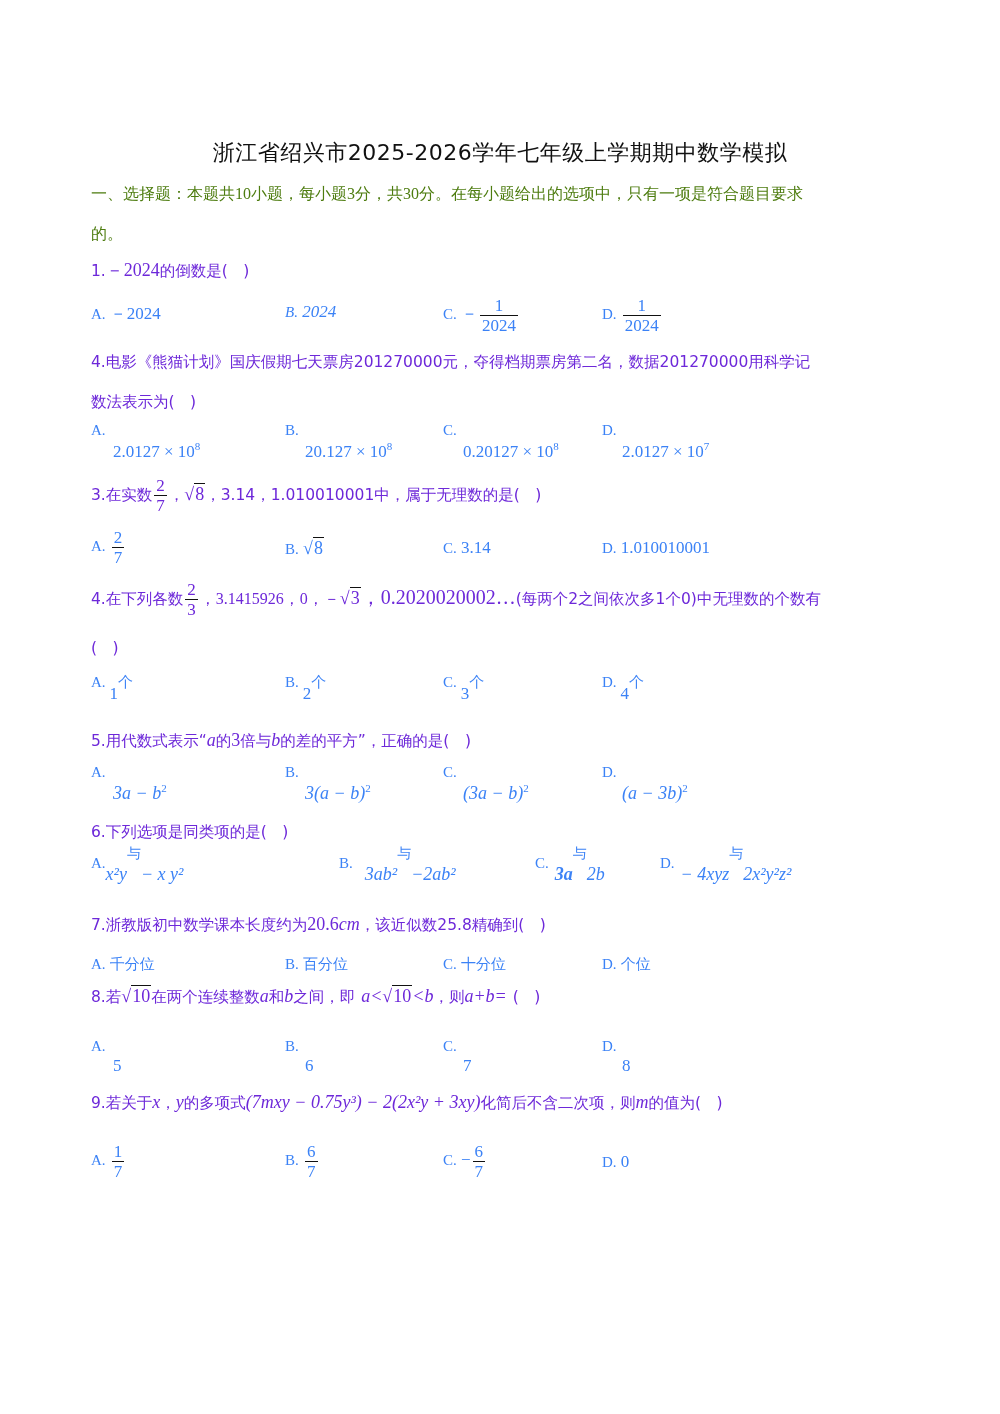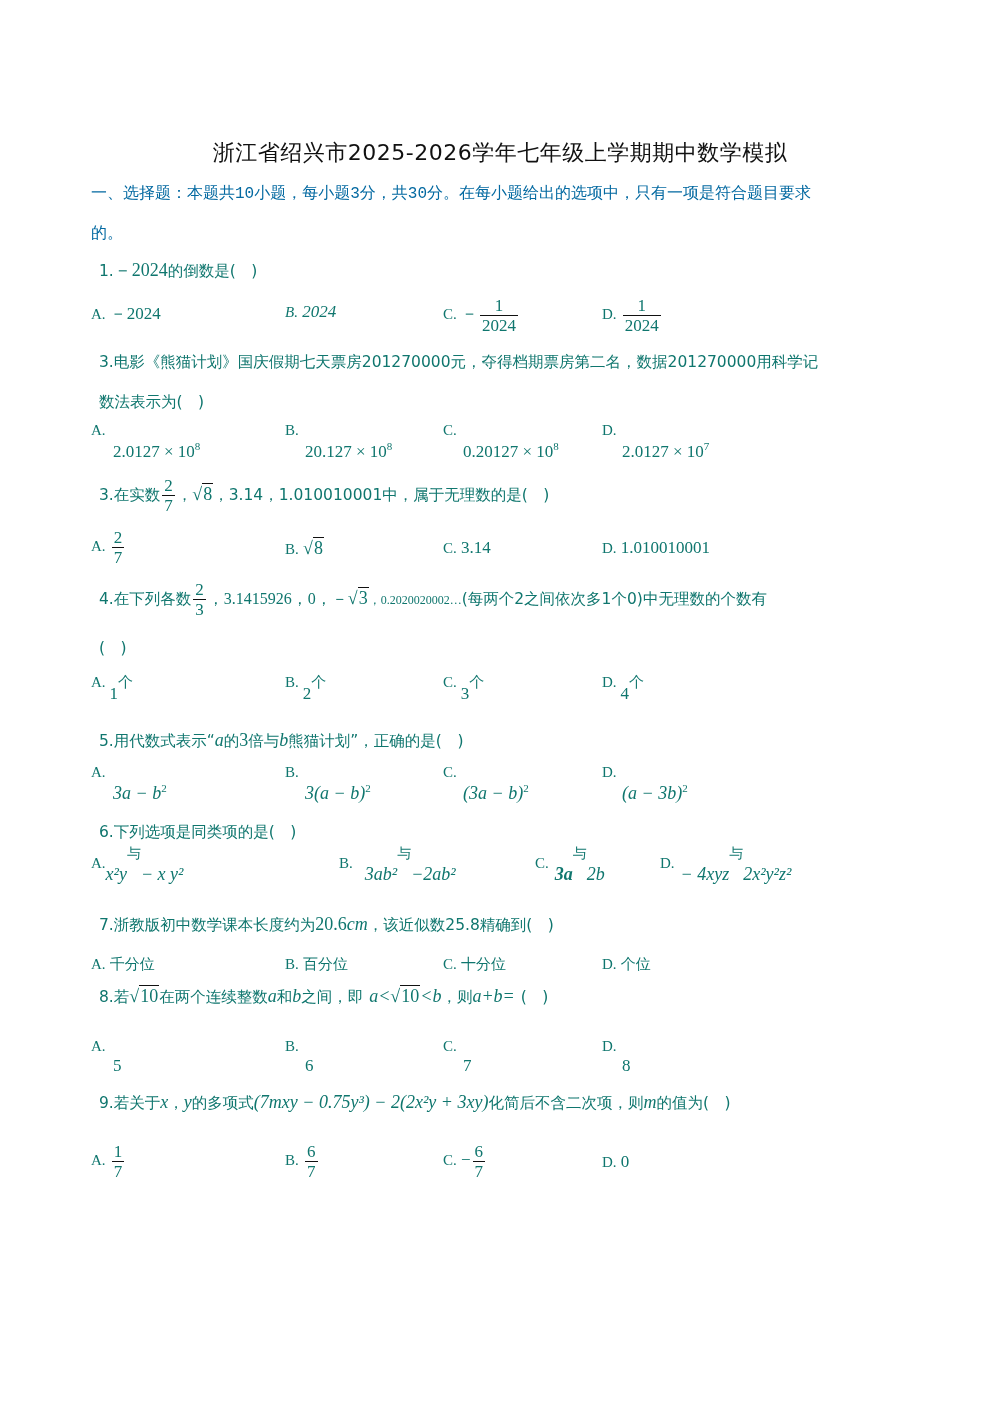--- a/index.html
+++ b/index.html
@@ -9,34 +9,34 @@
     font-family: "Liberation Serif", "DejaVu Serif", serif;
   }
   .page { position: absolute; left: 0; top: 0; width: 1000px; height: 1414px; }
   .title {
     position: absolute; top: 138px; left: 0; width: 1000px; text-align: center;
     font-family: "DejaVu Sans", "Liberation Sans", sans-serif;
     font-size: 22px; letter-spacing: 0.5px; color: #111;
   }
   .section {
     position: absolute; left: 91px; width: 820px;
-    font-family: Liberation Mono, monospace;
-    font-size: 16px; line-height: 40px; color: #0369a1;
+    font-family: Liberation Serif, serif;
+    font-size: 16px; line-height: 40px; color: #4d7c0f;
   }
   .q {
-    position: absolute; left: 99px; width: 820px;
+    position: absolute; left: 91px; width: 820px;
     font-family: "DejaVu Sans", "Liberation Sans", sans-serif;
-    font-size: 15.5px; color: #0f766e; white-space: nowrap;
+    font-size: 15.5px; color: #6d28d9; white-space: nowrap;
   }
   .m { font-family: "Liberation Serif", "DejaVu Serif", serif; font-size: 18px; }
   .mi { font-family: "Liberation Serif", "DejaVu Serif", serif; font-style: italic; font-size: 18px; }
   .opts { position: absolute; left: 91px; width: 820px; height: 40px; }
   .opt {
     position: absolute; top: 0; white-space: nowrap;
-    font-family: "Liberation Serif", "DejaVu Serif", serif; font-size: 17px; color: #0f766e;
+    font-family: "Liberation Serif", "DejaVu Serif", serif; font-size: 17px; color: #3b82f6;
   }
   .opt .lbl { font-size: 15px; }
   .opt .val-low { position: relative; top: 12px; }
   .frac {
     display: inline-flex; flex-direction: column; align-items: center;
     vertical-align: middle; font-family: "Liberation Serif", "DejaVu Serif", serif;
     font-size: 17px; line-height: 19px; margin: 0 2px;
   }
   .frac .num { padding: 0 2px; }
   .frac .den { padding: 0 2px; border-top: 1.3px solid #111; }
@@ -67,21 +67,21 @@
           <span class="num">1</span>
           <span class="den">2024</span>
         </span></div>
     <div class="opt" style="left:511px;"><span class="lbl">D.</span> <span class="frac">
           <span class="num">1</span>
           <span class="den">2024</span>
         </span></div>
   </div>
 
   <div class="q" style="top:350px;">
-    <div style="line-height:24px;">3.电影《熊猫计划》国庆假期七天票房201270000元，夺得档期票房第二名，数据201270000用科学记</div>
+    <div style="line-height:24px;">4.电影《熊猫计划》国庆假期七天票房201270000元，夺得档期票房第二名，数据201270000用科学记</div>
     <div style="line-height:24px; margin-top:16px;">数法表示为(　)</div>
   </div>
   <div class="opts" style="top:420px;">
     <div class="opt" style="left:0;"><span class="lbl">A.</span><br><span style="margin-left:22px;">2.0127 × 10</span><sup>8</sup></div>
     <div class="opt" style="left:194px;"><span class="lbl">B.</span><br><span style="margin-left:20px;">20.127 × 10</span><sup>8</sup></div>
     <div class="opt" style="left:352px;"><span class="lbl">C.</span><br><span style="margin-left:20px;">0.20127 × 10</span><sup>8</sup></div>
     <div class="opt" style="left:511px;"><span class="lbl">D.</span><br><span style="margin-left:20px;">2.0127 × 10</span><sup>7</sup></div>
   </div>
 
   <div class="q" style="top:476px;">
@@ -97,32 +97,32 @@
         </span></div>
     <div class="opt" style="left:194px; top:10px;"><span class="lbl">B.</span> <span class="sqrt">√<span class="rad">8</span></span></div>
     <div class="opt" style="left:352px; top:10px;"><span class="lbl">C.</span> <span>3.14</span></div>
     <div class="opt" style="left:511px; top:10px;"><span class="lbl">D.</span> <span>1.010010001</span></div>
   </div>
 
   <div class="q" style="top:580px;">
     <span>4.在下列各数</span><span class="frac">
         <span class="num">2</span>
         <span class="den">3</span>
-      </span><span class="m" style="font-size:16px;">，3.1415926，0，－</span><span class="sqrt">√<span class="rad">3</span></span><span class="m" style="font-size:12px;">，0.2020020002…</span><span>(每两个2之间依次多1个0)</span><span>中无理数的个数有</span>
+      </span><span class="m" style="font-size:16px;">，3.1415926，0，－</span><span class="sqrt">√<span class="rad">3</span></span><span class="m" style="font-size:20px;">，0.2020020002…</span><span>(每两个2之间依次多1个0)</span><span>中无理数的个数有</span>
   </div>
   <div class="q" style="top:638px;">(　)</div>
   <div class="opts" style="top:672px;">
     <div class="opt" style="left:0;"><span class="lbl">A.</span><span class="val-low" style="margin-left:4px;">1</span><span style="font-family:'DejaVu Sans',sans-serif; font-size:15px;">个</span></div>
     <div class="opt" style="left:194px;"><span class="lbl">B.</span><span class="val-low" style="margin-left:4px;">2</span><span style="font-family:'DejaVu Sans',sans-serif; font-size:15px;">个</span></div>
     <div class="opt" style="left:352px;"><span class="lbl">C.</span><span class="val-low" style="margin-left:4px;">3</span><span style="font-family:'DejaVu Sans',sans-serif; font-size:15px;">个</span></div>
     <div class="opt" style="left:511px;"><span class="lbl">D.</span><span class="val-low" style="margin-left:4px;">4</span><span style="font-family:'DejaVu Sans',sans-serif; font-size:15px;">个</span></div>
   </div>
 
   <div class="q" style="top:730px;">
-    <span>5.用代数式表示“</span><span class="mi">a</span><span>的</span><span class="m">3</span><span>倍与</span><span class="mi">b</span><span>熊猫计划”，正确的是(　)</span>
+    <span>5.用代数式表示“</span><span class="mi">a</span><span>的</span><span class="m">3</span><span>倍与</span><span class="mi">b</span><span>的差的平方”，正确的是(　)</span>
   </div>
   <div class="opts" style="top:762px;">
     <div class="opt" style="left:0;"><span class="lbl">A.</span><br><span class="mi" style="margin-left:22px;">3a − b</span><sup>2</sup></div>
     <div class="opt" style="left:194px;"><span class="lbl">B.</span><br><span class="mi" style="margin-left:20px;">3(a − b)</span><sup>2</sup></div>
     <div class="opt" style="left:352px;"><span class="lbl">C.</span><br><span class="mi" style="margin-left:20px;">(3a − b)</span><sup>2</sup></div>
     <div class="opt" style="left:511px;"><span class="lbl">D.</span><br><span class="mi" style="margin-left:20px;">(a − 3b)</span><sup>2</sup></div>
   </div>
 
   <div class="q" style="top:822px;">6.下列选项是同类项的是(　)</div>
   <div class="opts" style="top:852px;">

